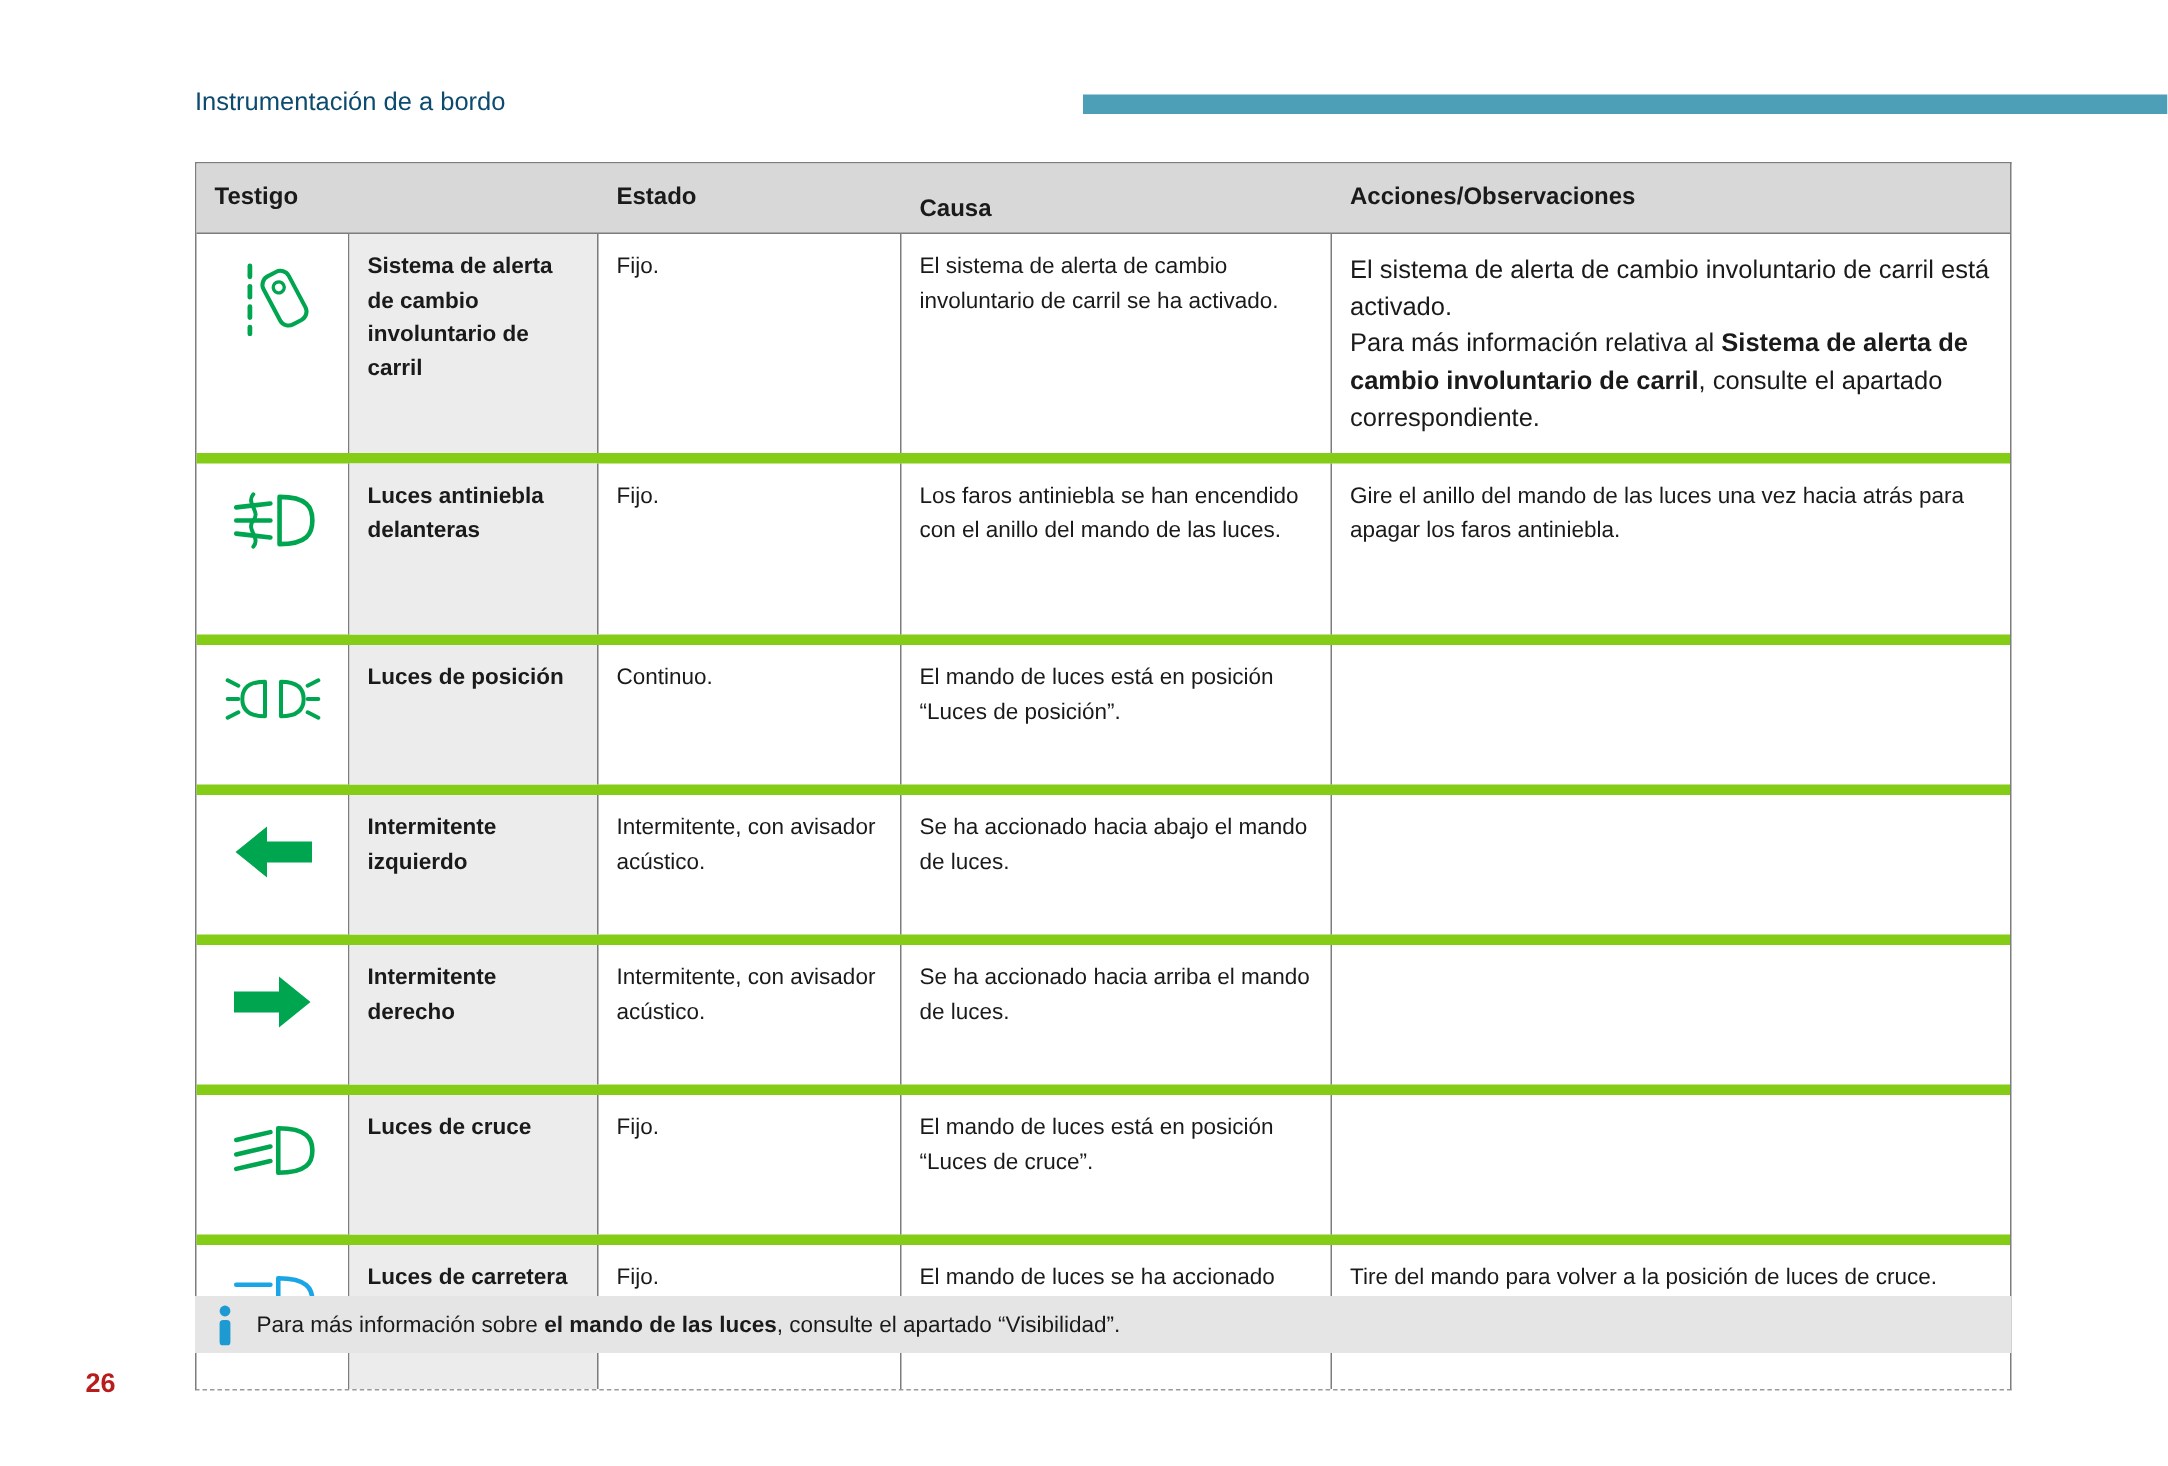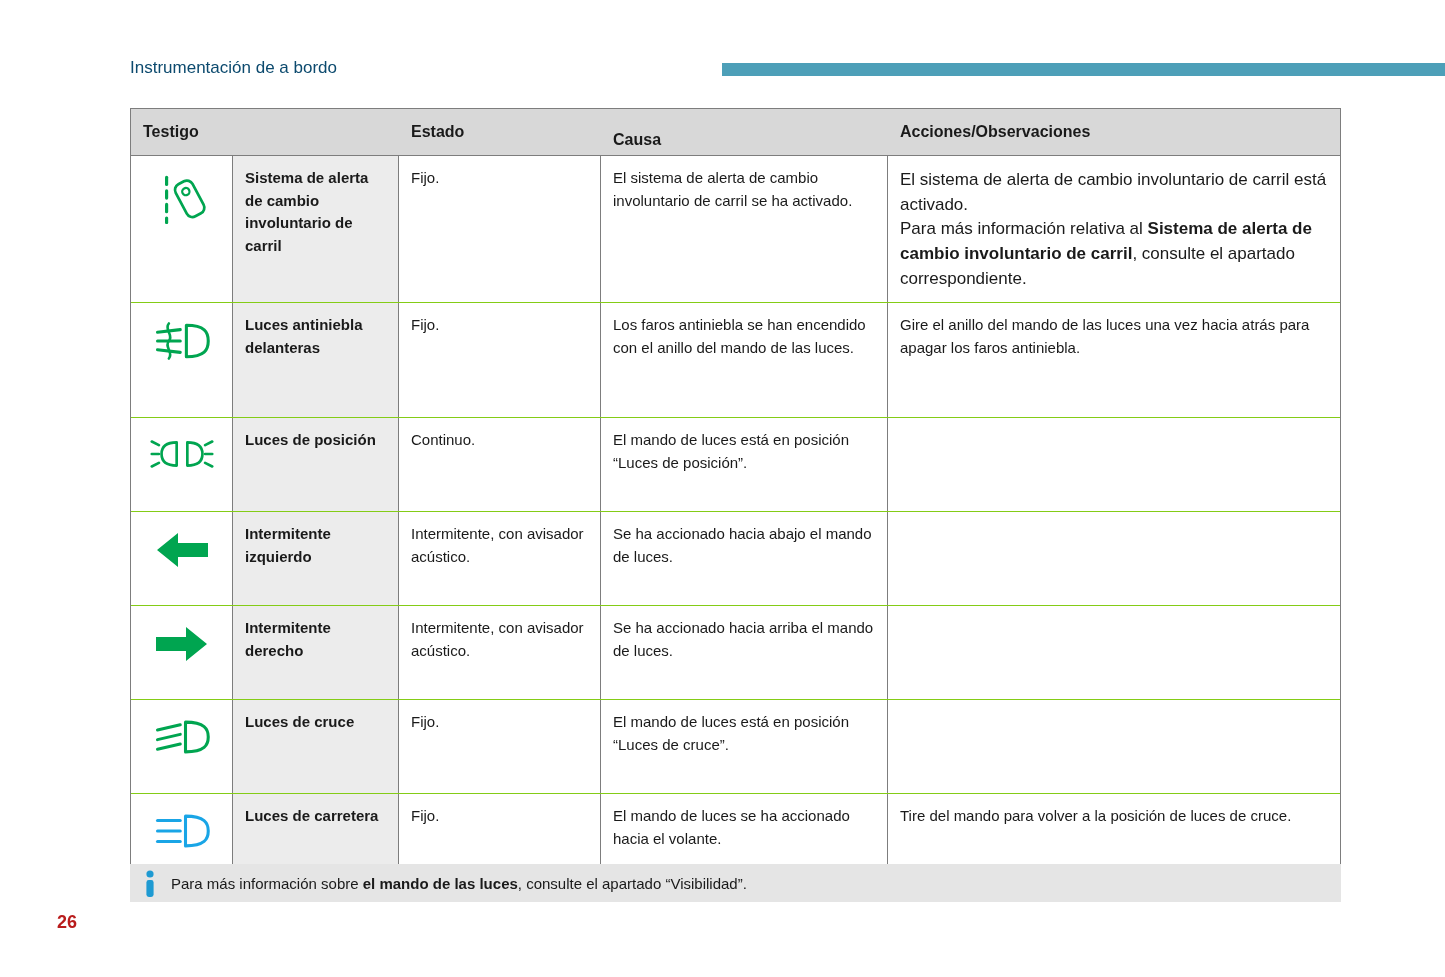--- a/index.html
+++ b/index.html
@@ -19,21 +19,21 @@
     border:1px solid #7d7d7d;border-bottom:1px dashed #9a9a9a;
     box-sizing:border-box;background:#fff;
   }
   .thead{
     display:flex;background:var(--header-bg,#d8d8d8);
     border-bottom:1px solid #7d7d7d;height:46px;align-items:center;
     font-weight:bold;font-size:16px;justify-content:center;
   }
   .thead .hcell{box-sizing:border-box;padding:0 12px;}
   .h0{width:268px;} .h1{width:202px;} .h2{width:287px;margin-top:16px;} .h3{flex:1;}
-  .row{display:flex;border-bottom:1px solid #84cc16;min-height:93px;}
+  .row{display:flex;border-bottom:7px solid #84cc16;min-height:93px;}
   .row.tall{min-height:114px;}
   .row.r7{min-height:96px;}
   .row:last-child{border-bottom:none;}
   .cell{
     box-sizing:border-box;border-right:1px solid #7d7d7d;
     padding:11px 12px;font-size:15px;line-height:1.5;
   }
   .cell:last-child{border-right:none;}
   .icon-cell{
     width:102px;display:flex;justify-content:center;align-items:flex-start;

